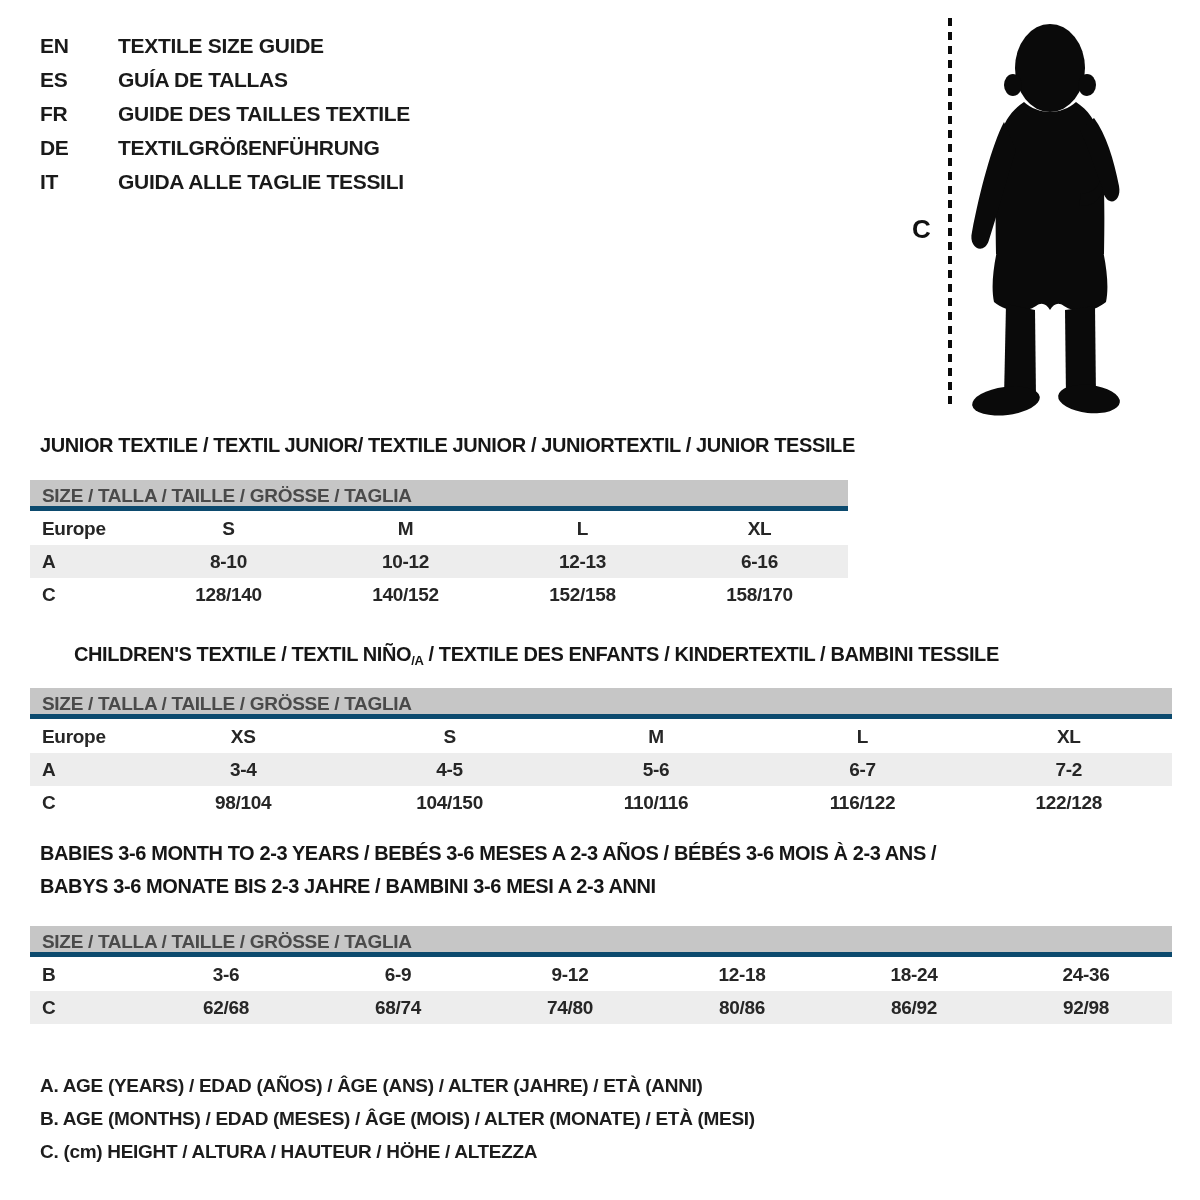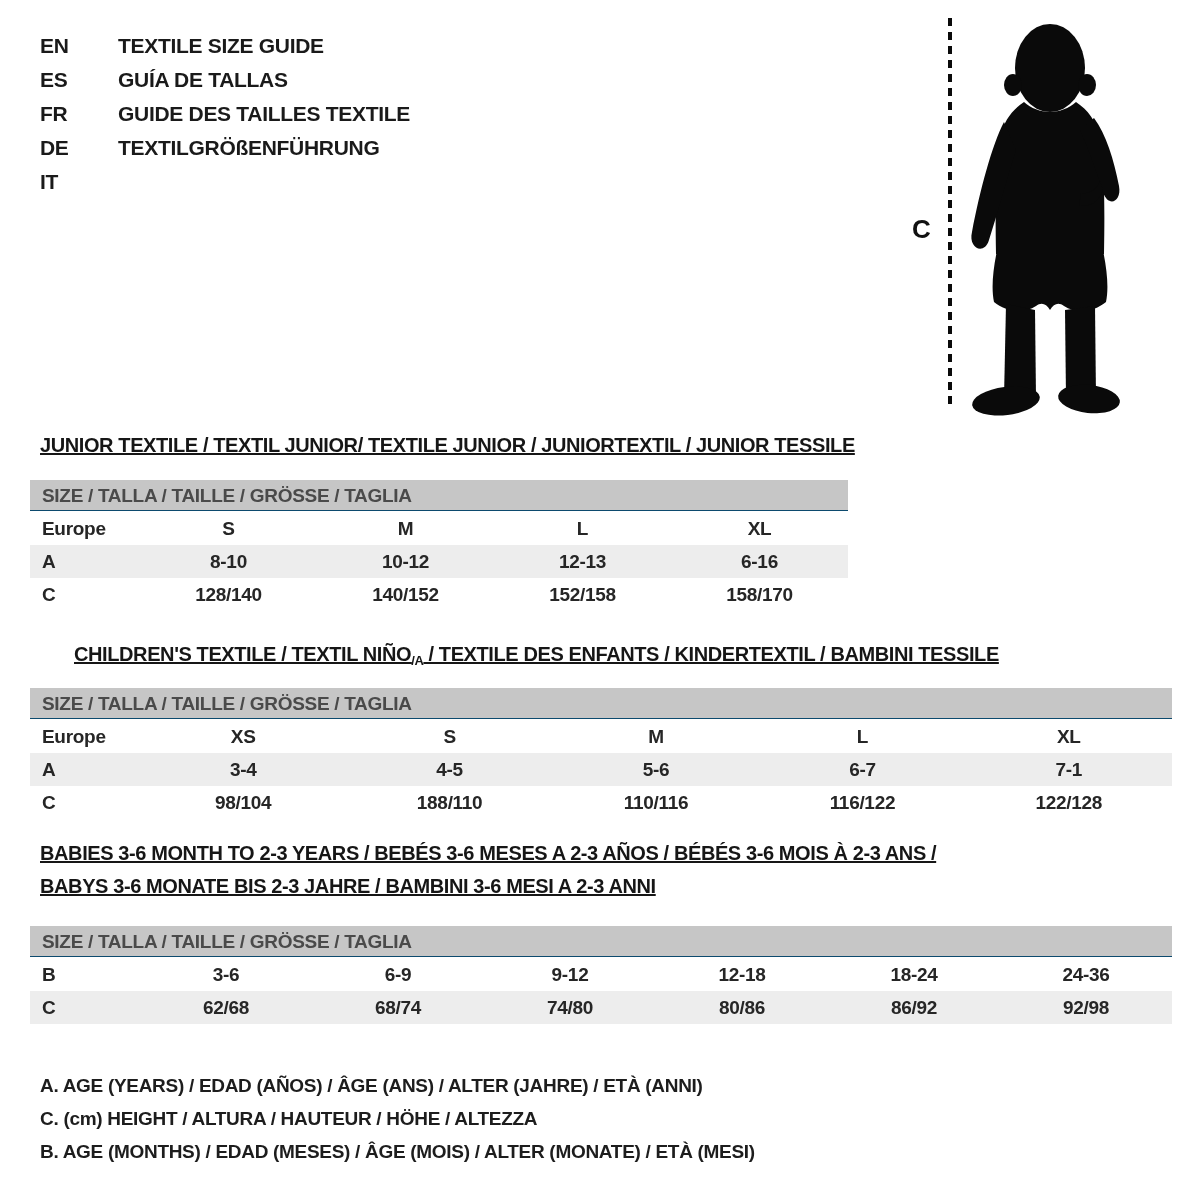--- a/index.html
+++ b/index.html
@@ -33,28 +33,28 @@
   .c-label {
     position: absolute; left: 912px; top: 214px;
     font-size: 26px; font-weight: bold; color: #111;
   }
   .silhouette { position: absolute; left: 962px; top: 18px; width: 178px; height: 400px; }
 
   
   .section-heading {
     position: absolute; left: 40px;
     font-size: 20px; font-weight: bold; letter-spacing: -0.4px;
-    color: #161616; white-space: nowrap; text-decoration: underline;
+    color: #161616; white-space: nowrap;
   }
   .sub-small { font-size: 13px; vertical-align: -4px; }
 
   
   .size-bar {
     position: absolute; left: 30px; height: 31px; line-height: 31px;
-    background: #c6c6c6; border-bottom: 1px solid #0c4a6e;
+    background: #c6c6c6; border-bottom: 5px solid #0c4a6e;
     font-size: 19px; font-weight: bold; letter-spacing: -0.3px;
     color: #4a4a4a; padding-left: 12px; box-sizing: border-box;
     white-space: nowrap;
   }
   .size-table { position: absolute; left: 30px; }
   .trow {
     display: flex; height: 33px; align-items: center;
     font-size: 19px; font-weight: bold; letter-spacing: -0.3px; color: #262626;
   }
   .trow.shaded { background: #ededed; }
@@ -86,20 +86,21 @@
     <div class="lang-row">
       <span class="lang-code">FR</span>
       <span class="lang-title">GUIDE DES TAILLES TEXTILE</span>
     </div>
     <div class="lang-row">
       <span class="lang-code">DE</span>
       <span class="lang-title">TEXTILGRÖßENFÜHRUNG</span>
     </div>
     <div class="lang-row">
       <span class="lang-code">IT</span>
+      <span class="lang-title">GUIDA ALLE TAGLIE TESSILI</span>
     </div>
   </div>
 
   <div class="dash-line"></div>
   <div class="c-label">C</div>
   <svg class="silhouette" viewBox="0 0 178 400" aria-hidden="true">
     <g fill="#0a0a0a">
       <ellipse cx="88" cy="50" rx="35" ry="44"></ellipse>
       <ellipse cx="51" cy="67" rx="9" ry="11"></ellipse>
       <ellipse cx="125" cy="67" rx="9" ry="11"></ellipse>
@@ -151,26 +152,26 @@
       <span class="cell">M</span>
       <span class="cell">L</span>
       <span class="cell">XL</span>
     </div>
     <div class="trow shaded">
       <span class="rlabel">A</span>
       <span class="cell">3-4</span>
       <span class="cell">4-5</span>
       <span class="cell">5-6</span>
       <span class="cell">6-7</span>
-      <span class="cell">7-1</span>
+      <span class="cell">7-2</span>
     </div>
     <div class="trow">
       <span class="rlabel">C</span>
       <span class="cell">98/104</span>
-      <span class="cell">188/110</span>
+      <span class="cell">104/150</span>
       <span class="cell">110/116</span>
       <span class="cell">116/122</span>
       <span class="cell">122/128</span>
     </div>
   </div>
 
   <div class="section-heading" style="top:842px;">BABIES 3-6 MONTH TO 2-3 YEARS / BEBÉS 3-6 MESES A 2-3 AÑOS / BÉBÉS 3-6 MOIS À 2-3 ANS /</div>
   <div class="section-heading" style="top:875px;">BABYS 3-6 MONATE BIS 2-3 JAHRE / BAMBINI 3-6 MESI A 2-3 ANNI</div>
   <div class="size-bar" style="top:926px; width:1142px;">SIZE / TALLA / TAILLE / GRÖSSE / TAGLIA</div>
   <div class="size-table" style="top:958px; width:1142px;">
@@ -189,17 +190,17 @@
       <span class="cell">68/74</span>
       <span class="cell">74/80</span>
       <span class="cell">80/86</span>
       <span class="cell">86/92</span>
       <span class="cell">92/98</span>
     </div>
   </div>
 
   <div class="legend-block">
     <div class="legend-line">A. AGE (YEARS) / EDAD (AÑOS) / ÂGE (ANS) / ALTER (JAHRE) / ETÀ (ANNI)</div>
+    <div class="legend-line">B. AGE (MONTHS) / EDAD (MESES) / ÂGE (MOIS) / ALTER (MONATE) / ETÀ (MESI)</div>
     <div class="legend-line">C. (cm) HEIGHT / ALTURA / HAUTEUR / HÖHE / ALTEZZA</div>
-    <div class="legend-line">B. AGE (MONTHS) / EDAD (MESES) / ÂGE (MOIS) / ALTER (MONATE) / ETÀ (MESI)</div>
   </div>
 
 </div>
 
 </body></html>

